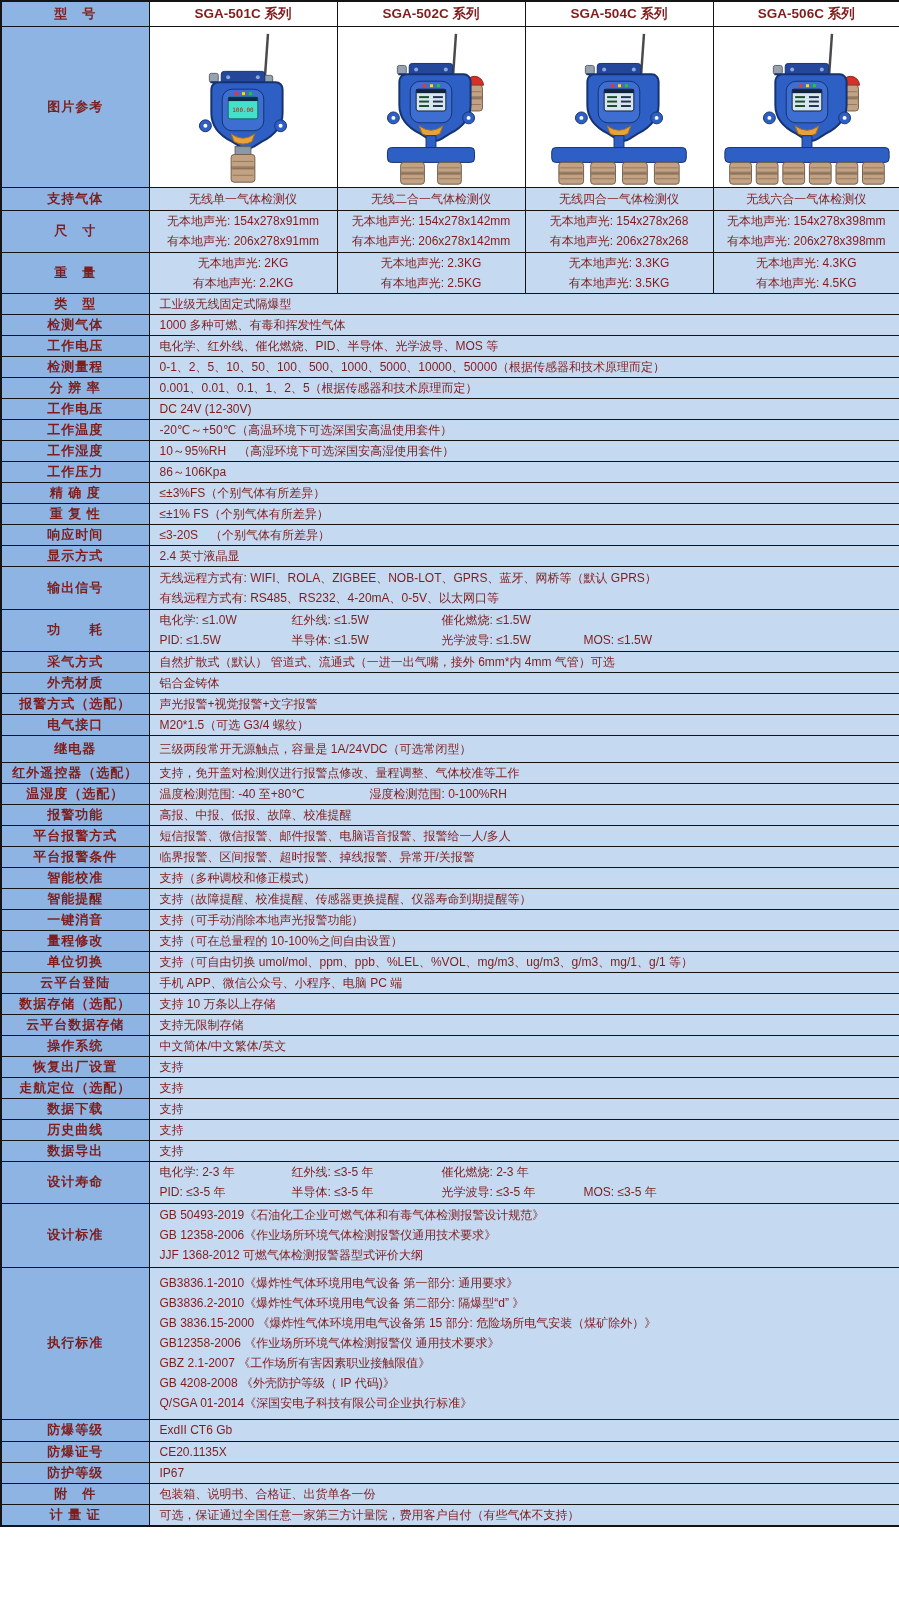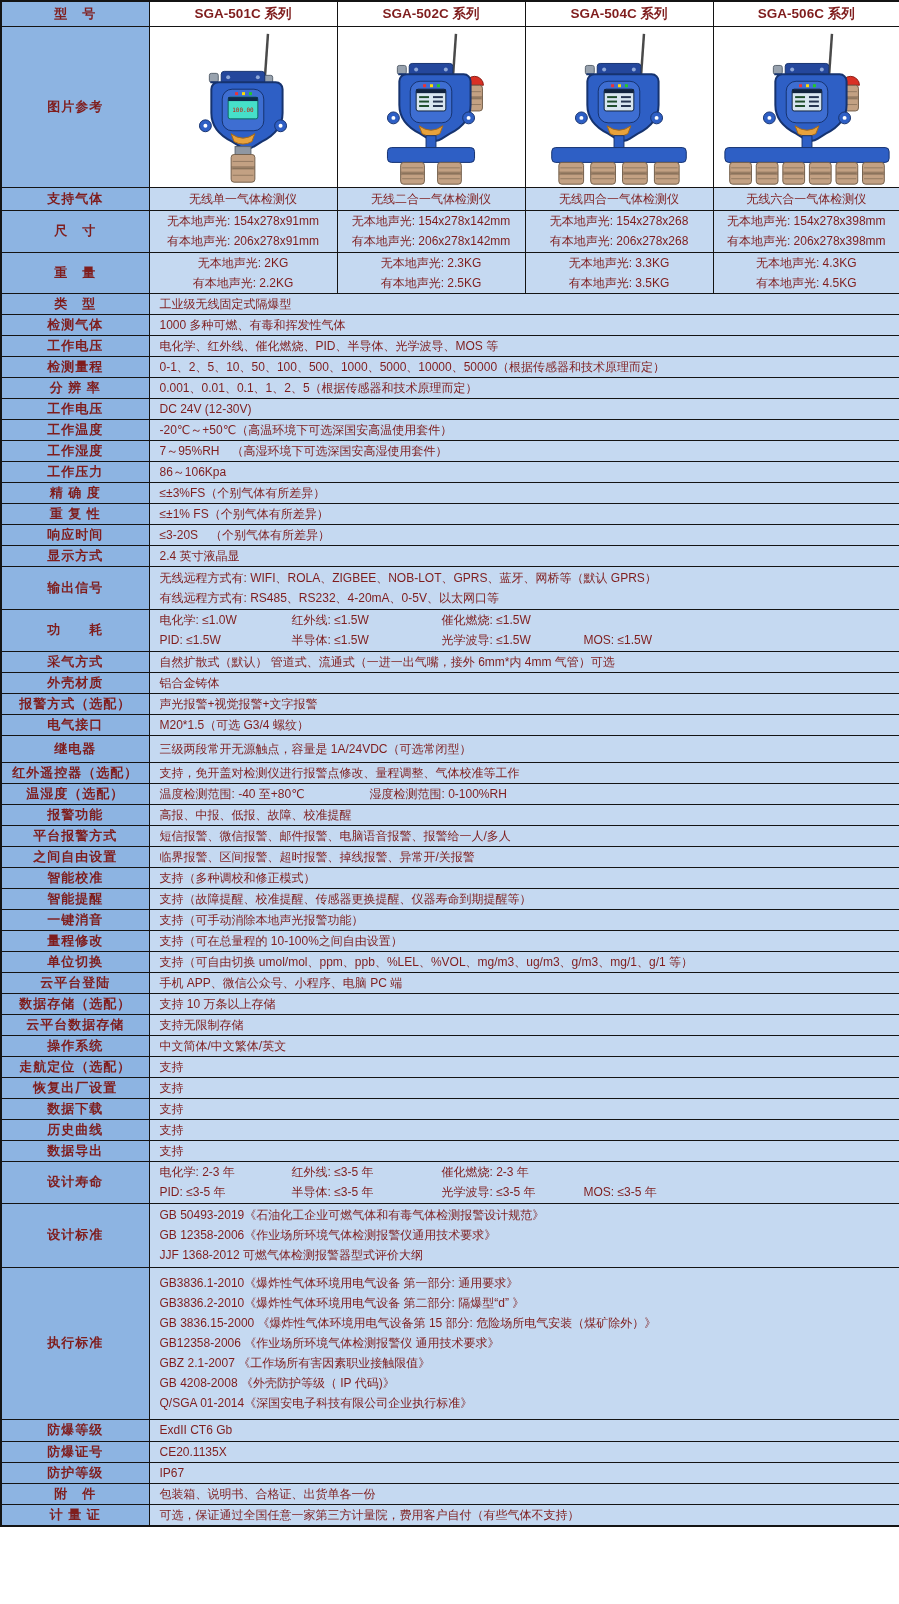--- a/index.html
+++ b/index.html
@@ -386,21 +386,21 @@
           <td class="val" colspan="4">
             <div class="cellbox">
               <div class="ln">-20℃～+50℃（高温环境下可选深国安高温使用套件）</div>
             </div>
           </td>
         </tr>
         <tr style="height:21px">
           <th class="rowlab">工作湿度</th>
           <td class="val" colspan="4">
             <div class="cellbox">
-              <div class="ln">7～95%RH　（高湿环境下可选深国安高湿使用套件）</div>
+              <div class="ln">10～95%RH　（高湿环境下可选深国安高湿使用套件）</div>
             </div>
           </td>
         </tr>
         <tr style="height:21px">
           <th class="rowlab">工作压力</th>
           <td class="val" colspan="4">
             <div class="cellbox">
               <div class="ln">86～106Kpa</div>
             </div>
           </td>
@@ -521,21 +521,21 @@
         </tr>
         <tr style="height:21px">
           <th class="rowlab">平台报警方式</th>
           <td class="val" colspan="4">
             <div class="cellbox">
               <div class="ln">短信报警、微信报警、邮件报警、电脑语音报警、报警给一人/多人</div>
             </div>
           </td>
         </tr>
         <tr style="height:21px">
-          <th class="rowlab">之间自由设置</th>
+          <th class="rowlab">平台报警条件</th>
           <td class="val" colspan="4">
             <div class="cellbox">
               <div class="ln">临界报警、区间报警、超时报警、掉线报警、异常开/关报警</div>
             </div>
           </td>
         </tr>
         <tr style="height:21px">
           <th class="rowlab">智能校准</th>
           <td class="val" colspan="4">
             <div class="cellbox">
@@ -601,29 +601,29 @@
         </tr>
         <tr style="height:21px">
           <th class="rowlab">操作系统</th>
           <td class="val" colspan="4">
             <div class="cellbox">
               <div class="ln">中文简体/中文繁体/英文</div>
             </div>
           </td>
         </tr>
         <tr style="height:21px">
+          <th class="rowlab">恢复出厂设置</th>
+          <td class="val" colspan="4">
+            <div class="cellbox">
+              <div class="ln">支持</div>
+            </div>
+          </td>
+        </tr>
+        <tr style="height:21px">
           <th class="rowlab">走航定位（选配）</th>
-          <td class="val" colspan="4">
-            <div class="cellbox">
-              <div class="ln">支持</div>
-            </div>
-          </td>
-        </tr>
-        <tr style="height:21px">
-          <th class="rowlab">恢复出厂设置</th>
           <td class="val" colspan="4">
             <div class="cellbox">
               <div class="ln">支持</div>
             </div>
           </td>
         </tr>
         <tr style="height:21px">
           <th class="rowlab">数据下载</th>
           <td class="val" colspan="4">
             <div class="cellbox">

